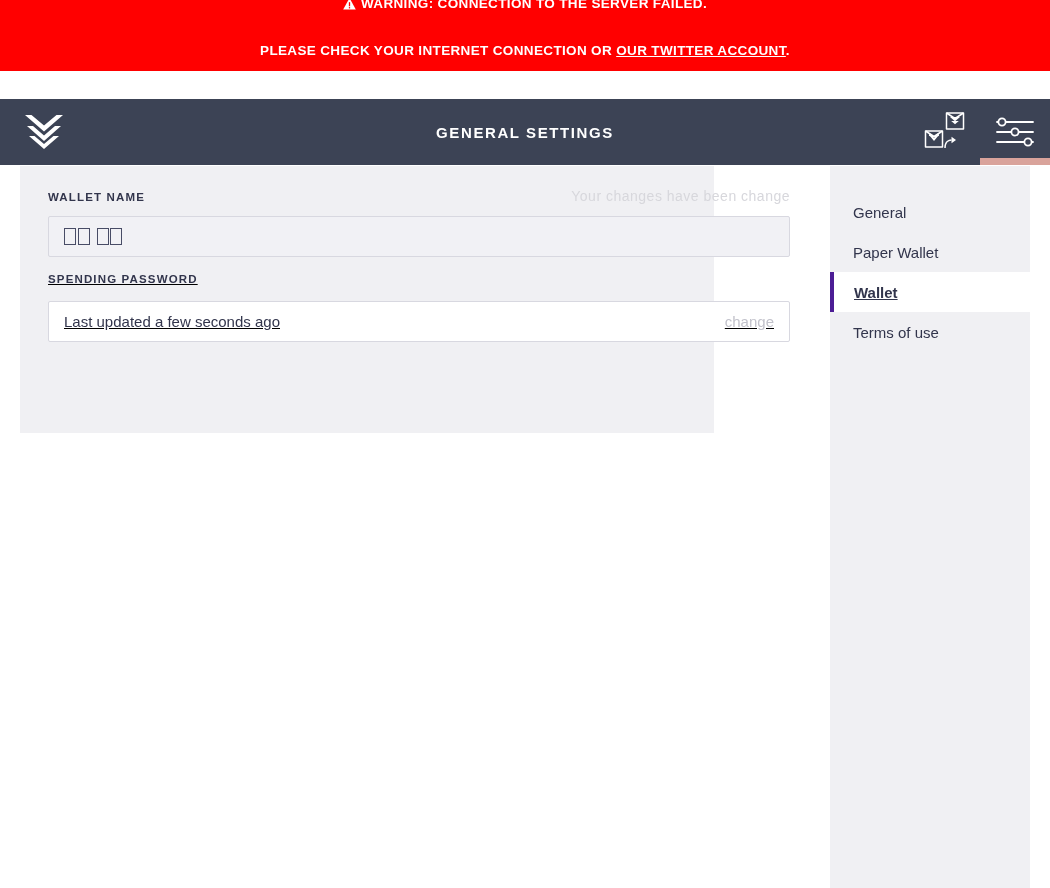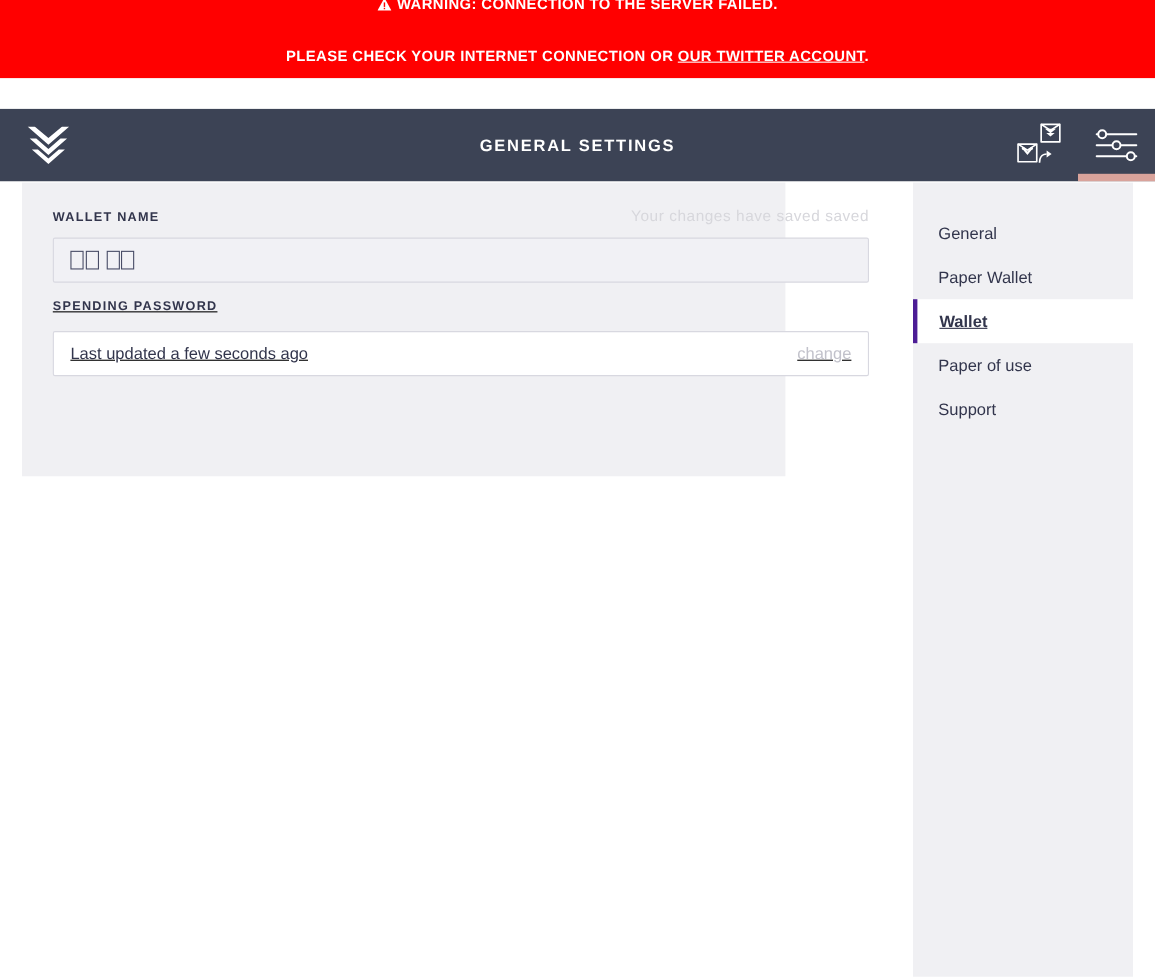--- a/index.html
+++ b/index.html
@@ -290,21 +290,21 @@
   </div>
 </div>
 
 <div class="page">
 
   <div class="content-panel">
 
     <div class="field-block" style="top:22px;">
       <div class="field-head">
         <div class="field-label">WALLET NAME</div>
-        <div class="saved-msg">Your changes have saved saved</div>
+        <div class="saved-msg">Your changes have been change</div>
       </div>
       <div class="text-input">
         <span><span class="tofu"></span><span class="tofu gap"></span><span class="tofu"></span><span class="tofu"></span></span>
       </div>
     </div>
 
     <div class="field-block" style="top:107px;text-decoration:underline;">
       <div class="field-head">
         <div class="field-label">SPENDING PASSWORD</div>
       </div>
@@ -313,17 +313,16 @@
         <span class="pw-change">change</span>
       </div>
     </div>
 
   </div>
 
   <div class="settings-menu">
     <div class="menu-item">General</div>
     <div class="menu-item">Paper Wallet</div>
     <div class="menu-item active">Wallet</div>
-    <div class="menu-item">Paper of use</div>
-    <div class="menu-item">Support</div>
+    <div class="menu-item">Terms of use</div>
   </div>
 
 </div>
 
 </body></html>

